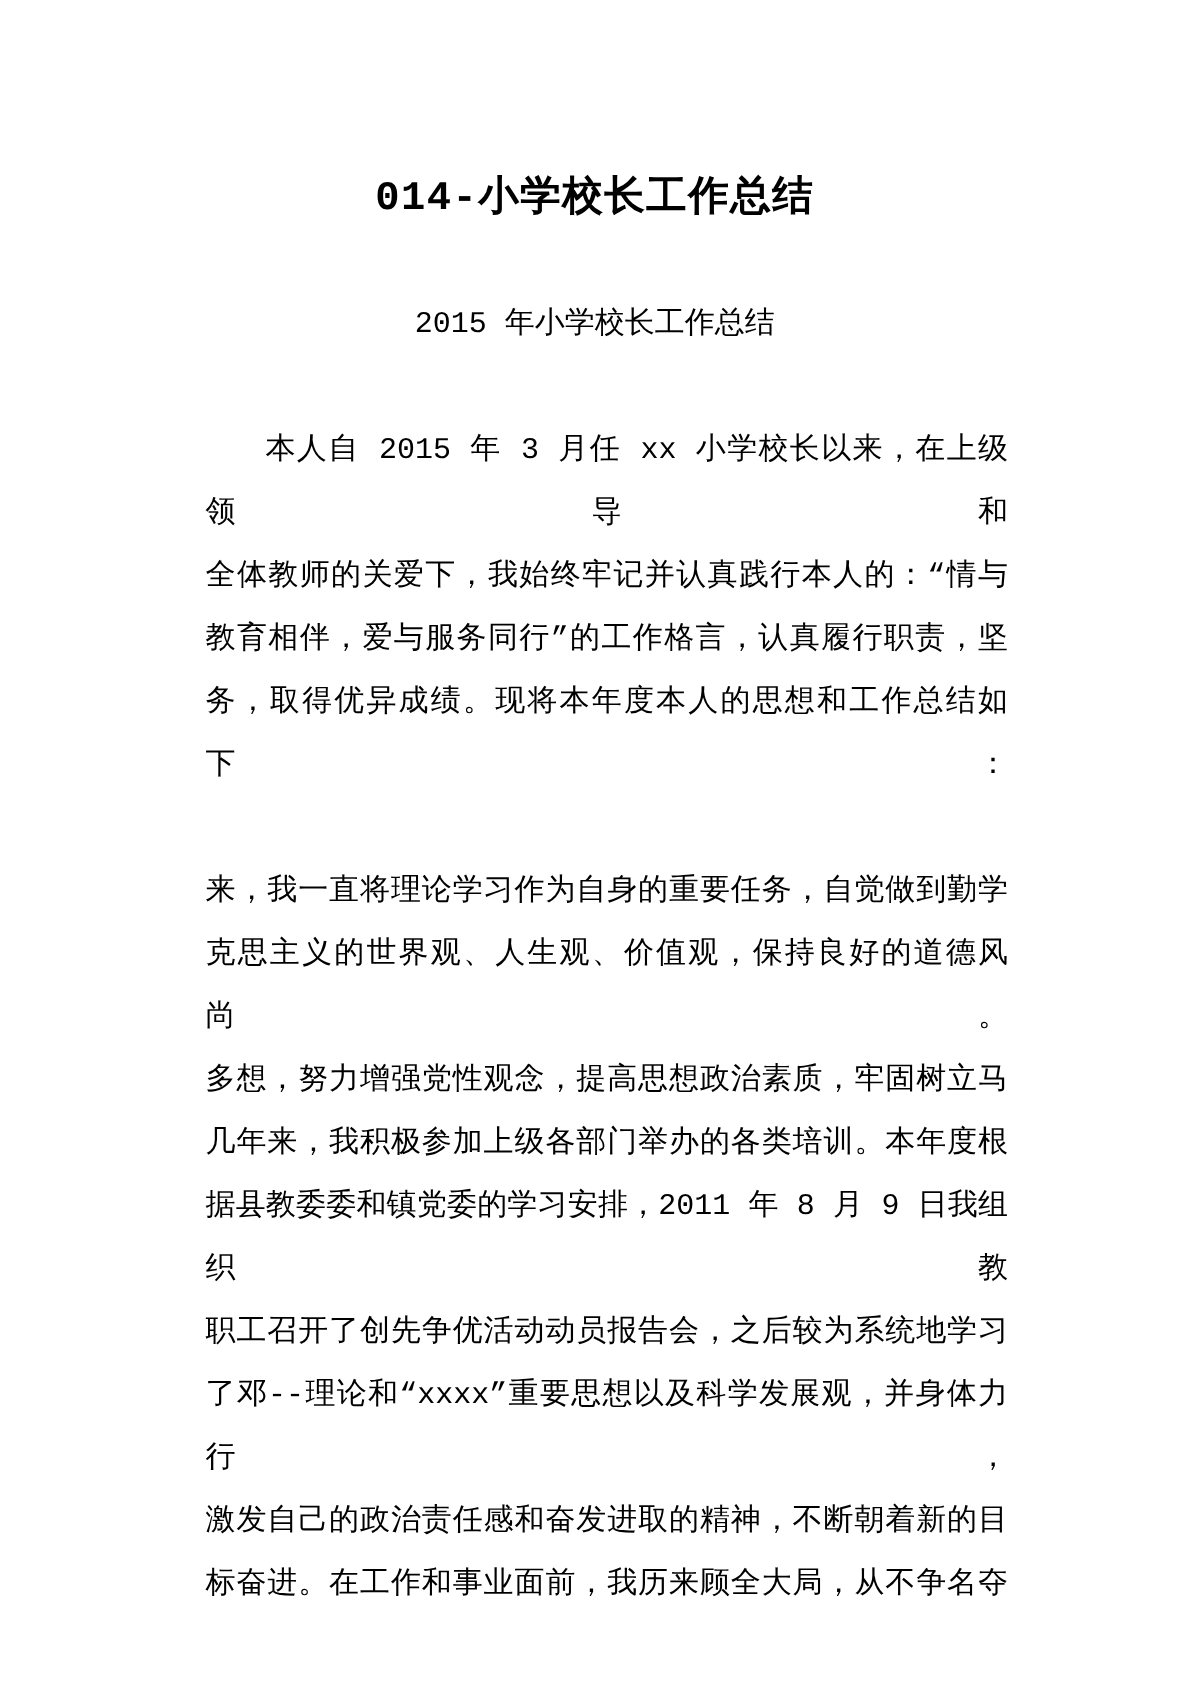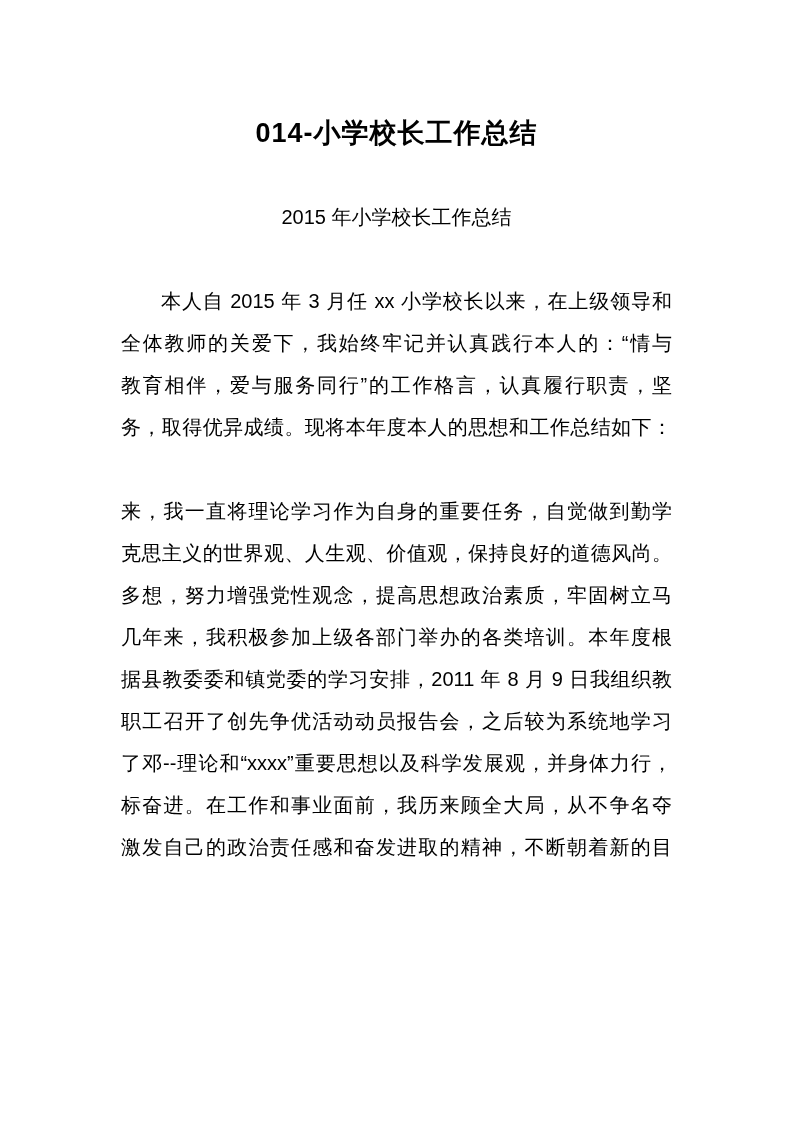--- a/index.html
+++ b/index.html
@@ -8,40 +8,40 @@
     background: #ffffff;
   }
   .page {
     position: relative;
     width: 793px;
     height: 1122px;
     margin: 0 auto;
     background: #ffffff;
     box-sizing: border-box;
     padding: 110px 121px 0 121px;
-    font-family: Liberation Sans, sans-serif;
+    font-family: Liberation Mono, monospace;
     color: #000000;
     overflow: hidden;
   }
   .doc-title {
     margin: 0;
     font-size: 27px;
     font-weight: bold;
     line-height: 46px;
     text-align: center;
     letter-spacing: 1px;
   }
   .doc-subtitle {
     margin: 40px 0 0 0;
     font-size: 20px;
     line-height: 42px;
     text-align: center;
   }
   .para {
-    margin: 42px 0 0 0;
+    margin: 42px 0 0 16px;
   }
   .line {
     font-size: 20px;
     line-height: 42px;
     text-align: justify;
     text-align-last: justify;
     text-justify: inter-character;
     white-space: normal;
   }
   .line.indent {
@@ -75,17 +75,17 @@
 
 
   <div class="para">
     <div class="line">来，我一直将理论学习作为自身的重要任务，自觉做到勤学</div>
     <div class="line">克思主义的世界观、人生观、价值观，保持良好的道德风尚。</div>
     <div class="line">多想，努力增强党性观念，提高思想政治素质，牢固树立马</div>
     <div class="line">几年来，我积极参加上级各部门举办的各类培训。本年度根</div>
     <div class="line">据县教委委和镇党委的学习安排，2011 年 8 月 9 日我组织教</div>
     <div class="line">职工召开了创先争优活动动员报告会，之后较为系统地学习</div>
     <div class="line">了邓--理论和“xxxx”重要思想以及科学发展观，并身体力行，</div>
+    <div class="line">激发自己的政治责任感和奋发进取的精神，不断朝着新的目</div>
     <div class="line">标奋进。在工作和事业面前，我历来顾全大局，从不争名夺</div>
-    <div class="line">激发自己的政治责任感和奋发进取的精神，不断朝着新的目</div>
   </div>
 
 </div>
 
 </body></html>

